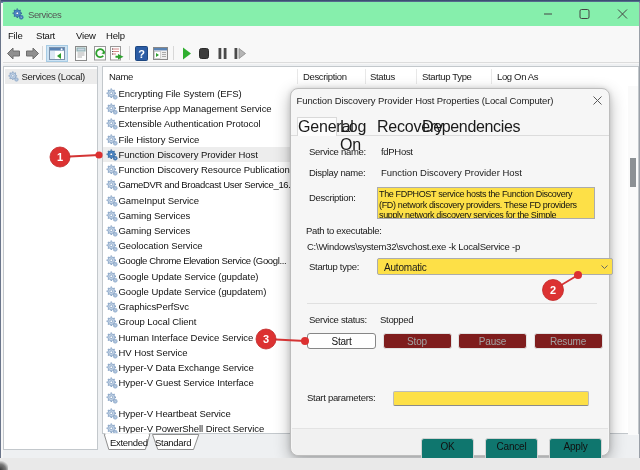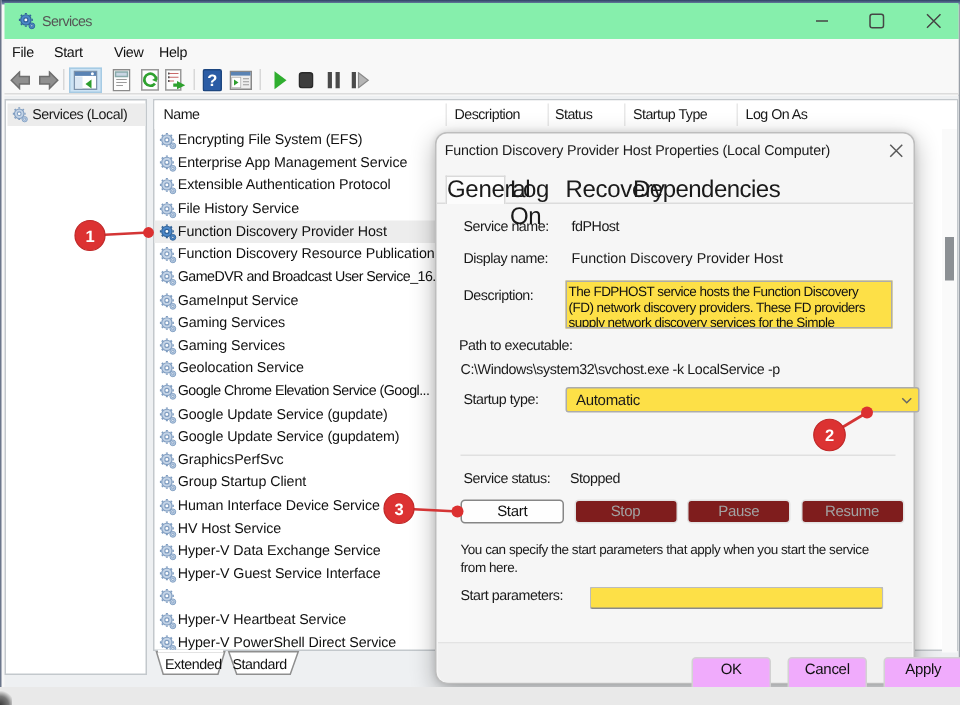--- a/index.html
+++ b/index.html
@@ -61,22 +61,22 @@
   #tab-line { position:absolute; left:0px; top:46px; width:318px; height:1px; background:#dcdcdc; }
   #tab-gen { border:1px solid #d9d9d9; border-bottom:none; background:#fcfcfc; top:28px; height:19px; z-index:2; }
   .lbl { position:absolute; font-size:9.5px; letter-spacing:-0.3px; color:#1a1a1a; white-space:nowrap; }
   .field { position:absolute; background:#fde047; border:1px solid #acacac; }
   .dbtn { position:absolute; width:69px; height:16px; line-height:16px; text-align:center;
           font-size:10px; letter-spacing:-0.2px; border-radius:3px; }
   .dbtn-dis { background:#7f1d1d; border:1px solid #e2e2e2; color:#a2a2a2; }
   #dlg-footer { position:absolute; left:1px; top:339px; width:316px; height:27px;
                 background:#f1f1f1; border-top:1px solid #e3e3e3; border-radius:0 0 7px 7px; }
   .fbtn { position:absolute; top:9px; width:53px; height:26px; line-height:15px; text-align:center;
-          font-size:10px; letter-spacing:-0.2px; background:#f0abfc; border:1px solid #d2d2d2;
-          border-radius:3px; color:#111;margin-left:40px; }
+          font-size:10px; letter-spacing:-0.2px; background:#0f766e; border:1px solid #d2d2d2;
+          border-radius:3px; color:#111; }
   
   #anno { position:absolute; left:0; top:0; width:640px; height:470px; pointer-events:none; z-index:50; }
 </style>
 </head>
 <body>
 <div id="root">
   <div id="win">
     <div id="topline"></div>
     <div id="titlebar">
       <div id="title-ico"><svg width="12" height="12" viewBox="0 0 16 16">
@@ -267,21 +267,21 @@
             <div class="row">
               <svg width="12" height="12" viewBox="0 0 16 16">
                 <use href="#gearnorm"></use>
               </svg>
               <div class="nm">GraphicsPerfSvc</div>
             </div>
             <div class="row">
               <svg width="12" height="12" viewBox="0 0 16 16">
                 <use href="#gearnorm"></use>
               </svg>
-              <div class="nm">Group Startup Client</div>
+              <div class="nm">Group Local Client</div>
             </div>
             <div class="row">
               <svg width="12" height="12" viewBox="0 0 16 16">
                 <use href="#gearnorm"></use>
               </svg>
               <div class="nm">Human Interface Device Service</div>
             </div>
             <div class="row">
               <svg width="12" height="12" viewBox="0 0 16 16">
                 <use href="#gearnorm"></use>
@@ -360,21 +360,20 @@
           <path d="M0.5 0.5 L3.5 3.5 L6.5 0.5" fill="none" stroke="#666" stroke-width="1"></path>
         </svg>
     </div>
     <div style="position:absolute; left:16px; top:214px; width:290px; height:1px; background:#e0e0e0;"></div>
     <div class="lbl" style="left:18px; top:225px;">Service status:</div>
     <div class="lbl" style="left:89px; top:225px;">Stopped</div>
     <div class="dbtn" style="left:16px; top:244px; background:#fefefe; border:1px solid #868686; color:#111;">Start</div>
     <div class="dbtn dbtn-dis" style="left:91.5px; top:244px;">Stop</div>
     <div class="dbtn dbtn-dis" style="left:167px; top:244px;">Pause</div>
     <div class="dbtn dbtn-dis" style="left:242.5px; top:244px;">Resume</div>
-    <div class="lbl" style="left:16px; top:271px; width:280px; white-space:normal; line-height:12px; font-size:9px; letter-spacing:-0.3px;">You can specify the start parameters that apply when you start the service<br>from here.</div>
     <div class="lbl" style="left:16px; top:303px;">Start parameters:</div>
     <div class="field" style="left:102px; top:302px; width:196px; height:15px; border:1px solid #bcbcbc; border-bottom:1px solid #8a8a8a; border-radius:2px;"></div>
     <div id="dlg-footer">
       <div class="fbtn" style="left:129px;">OK</div>
       <div class="fbtn" style="left:193px;">Cancel</div>
       <div class="fbtn" style="left:257px;">Apply</div>
     </div>
   </div>
 
   <svg id="anno" viewBox="0 0 640 470">

